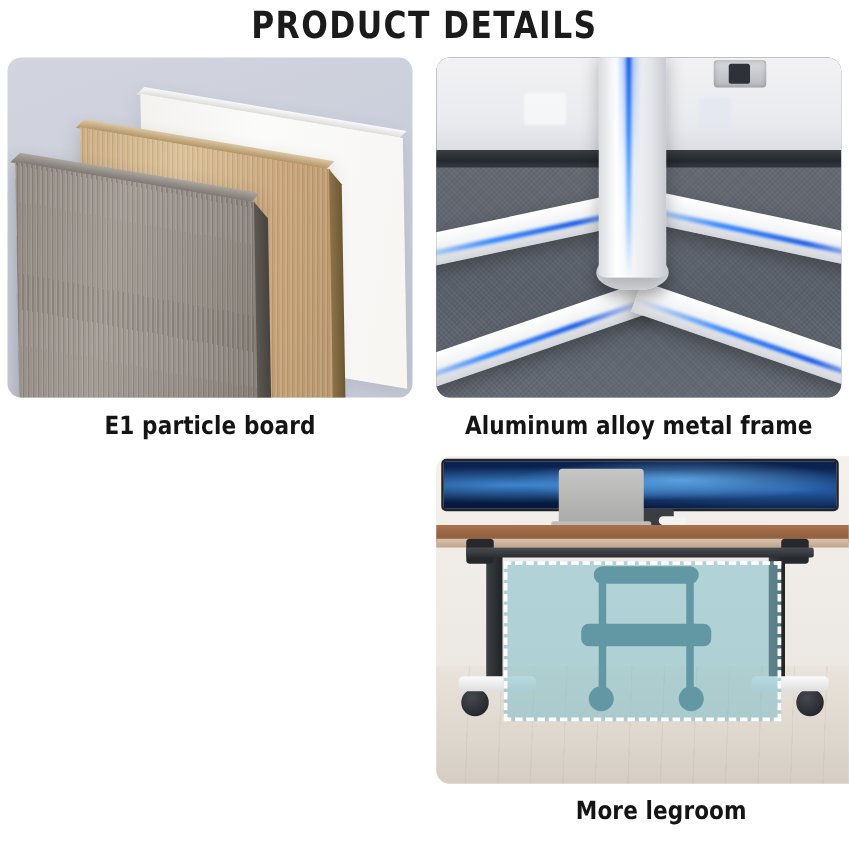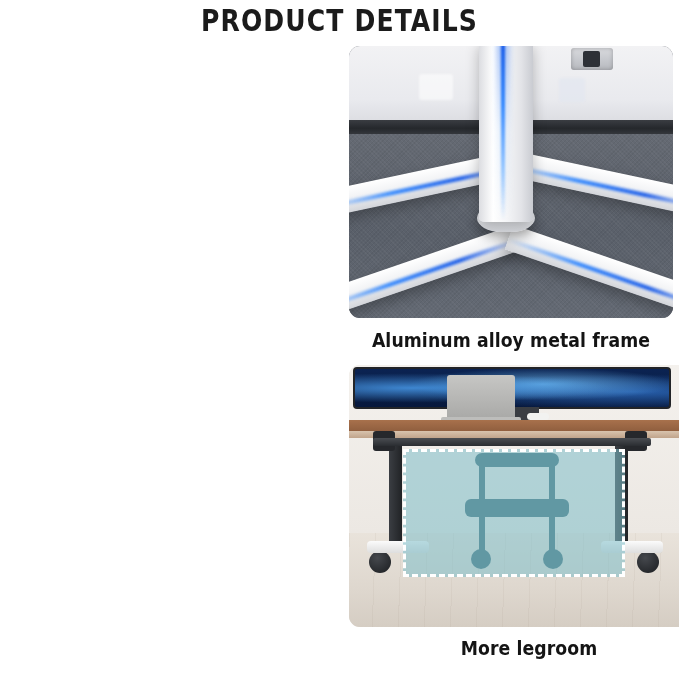--- a/index.html
+++ b/index.html
@@ -241,20 +241,39 @@
 </style>
 </head>
 <body>
 
 <div class="page">
 
   <div class="title">PRODUCT DETAILS</div>
 
   <div class="grid">
 
+    <div class="cell cell-tl">
+      <div class="panel p-board">
+        <div class="board bw">
+          <div class="edge"></div>
+          <div class="face"></div>
+        </div>
+        <div class="board bo">
+          <div class="edge"></div>
+          <div class="face"></div>
+          <div class="side"></div>
+        </div>
+        <div class="board bg">
+          <div class="edge"></div>
+          <div class="face"></div>
+          <div class="side"></div>
+        </div>
+      </div>
+      <div class="caption cap-top">E1 particle board</div>
+    </div>
 
     <div class="cell cell-tr">
       <div class="panel p-frame">
         <div class="f-carpet"></div>
         <div class="f-deskbottom"></div>
         <div class="f-ghost1"></div>
         <div class="f-ghost2"></div>
         <div class="f-screw"></div>
         <div class="f-darkband"></div>
 

